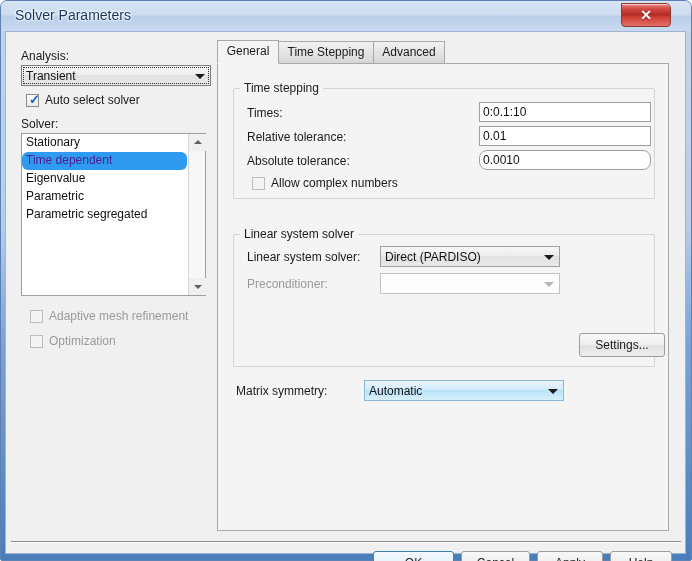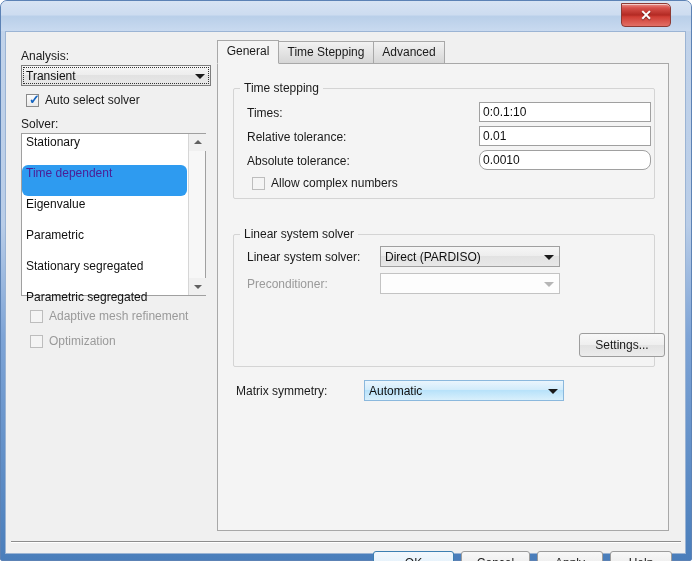--- a/index.html
+++ b/index.html
@@ -100,21 +100,21 @@
   .cblabel{position:absolute;left:19px;top:-1px;font-size:12px;color:#1a1a1a;white-space:nowrap;}
   .cblabel.dim{color:#9a9a9a;}
 
   
   .listbox{
     position:absolute;box-sizing:border-box;
     border:1px solid #a0a0a0;background:#ffffff;
   }
   .listitems{position:absolute;left:0;top:0;right:18px;top:0;}
   .litem{
-    height:31px;line-height:17px;padding-left:4px;font-size:12px;color:#101010;
+    height:18px;line-height:17px;padding-left:4px;font-size:12px;color:#101010;
     white-space:nowrap;cursor:default;
   }
   .litem.sel{background:#2e9bf0;color:#4c1d95;border-radius:6px;}
   .vscroll{
     position:absolute;right:0;top:0;width:17px;bottom:0;
     box-sizing:border-box;border-left:1px solid #d6d6d6;
     background:#f7f7f7;
   }
   .sbtn{
     position:absolute;left:0;width:17px;height:17px;
@@ -174,20 +174,21 @@
   .footer-sep2{
     position:absolute;left:5px;top:510px;width:670px;height:1px;background:#ffffff;
   }
 </style>
 </head>
 <body>
 
 <div class="window">
 
   <div class="titlebar">
+    <div class="title-text">Solver Parameters</div>
     <div class="close-btn">
       <div class="close-x">✕</div>
     </div>
   </div>
 
   <div class="client">
 
     <div class="lbl" style="left:15px;top:17px;">Analysis:</div>
 
     <div class="combo focused" style="left:15px;top:33px;width:190px;">
@@ -204,21 +205,20 @@
     </div>
 
     <div class="lbl" style="left:15px;top:85px;">Solver:</div>
 
     <div class="listbox" style="left:15px;top:101px;width:185px;height:163px;">
       <div class="listitems" id="solver-list">
           <div class="litem">Stationary</div>
           <div class="litem sel">Time dependent</div>
           <div class="litem">Eigenvalue</div>
           <div class="litem">Parametric</div>
-          <div class="litem">Stationary segregated</div>
           <div class="litem">Parametric segregated</div>
         </div>
       <div class="vscroll">
         <div class="sbtn up">
             <div class="sarrow u"></div>
           </div>
         <div class="sbtn dn">
             <div class="sarrow d"></div>
           </div>
       </div>

